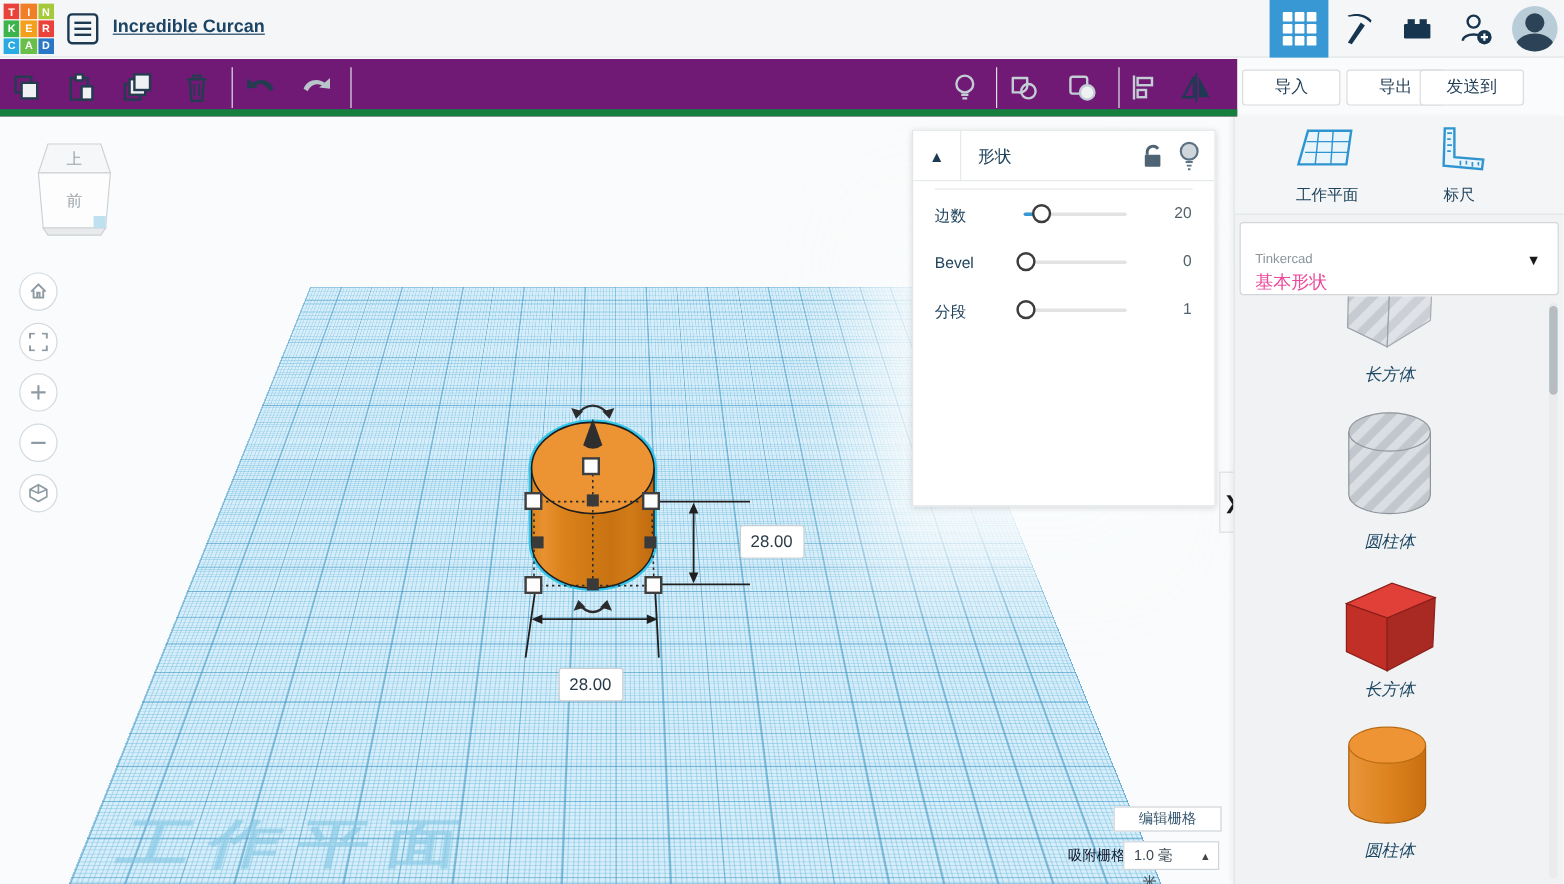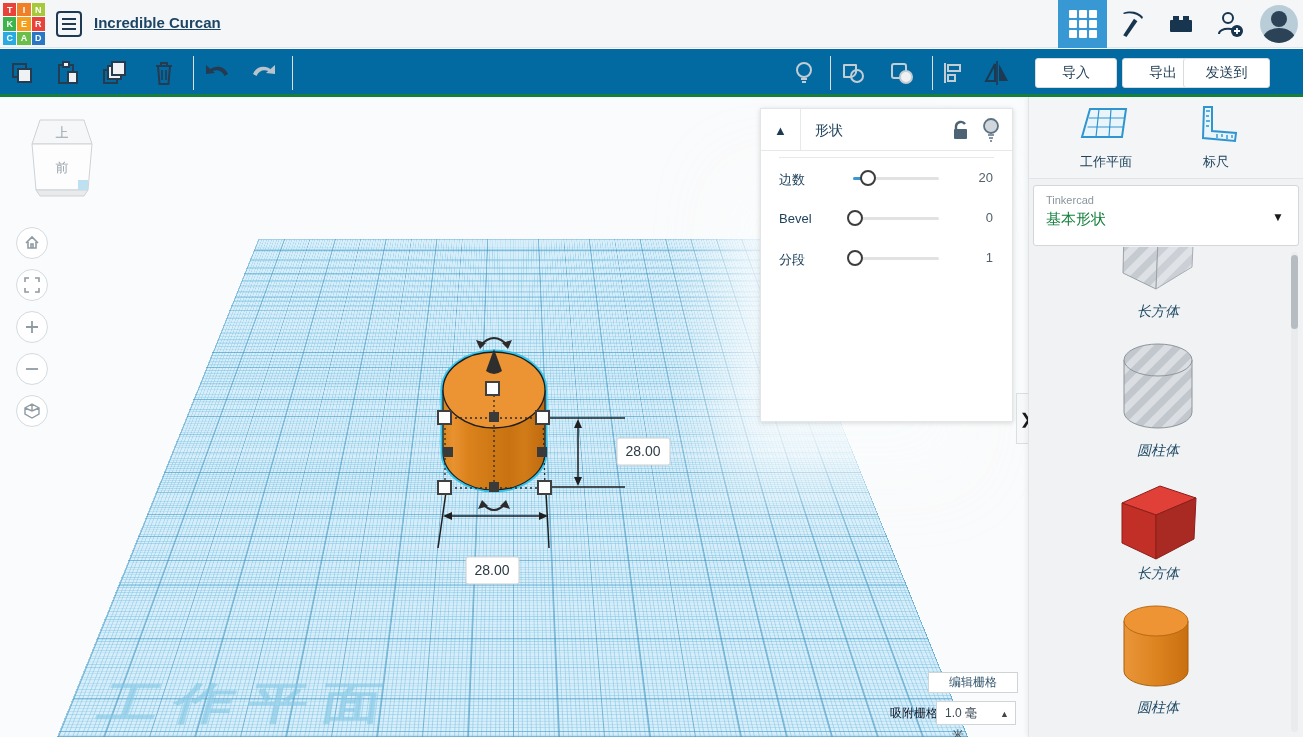--- a/index.html
+++ b/index.html
@@ -22,22 +22,22 @@
   .hdr-right { position:absolute; right:0; top:0; height:48px; display:flex; }
   .hdr-item { width:49px; height:48px; display:flex; align-items:center; justify-content:center; }
   .hdr-item.active { background:#3898d4; }
   .grid9 { display:grid; grid-template-columns:repeat(3,8px); grid-template-rows:repeat(3,8px); gap:2px;}
   .grid9 b { background:#fff; border-radius:1px; }
   .avatar { width:38px; height:38px; border-radius:50%; background:#b9cdd8; overflow:hidden; position:relative;}
   .avatar .hd { position:absolute; left:11px; top:6px; width:16px; height:16px; border-radius:50%; background:#2b4257;}
   .avatar .sh { position:absolute; left:3px; top:23px; width:32px; height:22px; border-radius:50% 50% 0 0; background:#2b4257;}
 
   
-  .toolbar { position:absolute; left:0; top:49px; width:1303px; height:48px;
-    background:#0369a1; border-bottom:3px solid #15803d; z-index:40; }
+  .toolbar { position:absolute; left:0; top:49px; width:1031px; height:48px;
+    background:#701a75; border-bottom:6px solid #15803d; z-index:40; }
   .tb-ico { position:absolute; top:10px; width:28px; height:28px; display:flex;
     align-items:center; justify-content:center; cursor:pointer; }
   .tb-sep { position:absolute; top:7px; width:1px; height:34px; background:#dcdfe2; }
   .tb-btn { position:absolute; top:9px; height:30px; background:#fff;
     border:1px solid #d9dcdf; border-radius:3px; font-size:14px; color:#1f3b53;
     display:flex; align-items:center; justify-content:center; cursor:pointer; }
 
   
   .canvas { position:absolute; left:0; top:97px; width:1028px; height:640px;
     overflow:hidden; background:#fafbfc; }
@@ -107,23 +107,23 @@
   .snap-select .caret { position:absolute; right:6px; top:7px; font-size:9px; color:#444; }
   .snap-wrap { position:absolute; left:952px; top:630px; font-size:12px; color:#3c4a55; }
 
   
   .sidebar { position:absolute; left:1028px; top:97px; width:275px; height:640px;
     background:#f1f2f3; border-left:1px solid #e0e3e5; box-shadow:-2px 0 4px rgba(0,0,0,.05); }
   .sb-tools { position:relative; height:82px; background:#f4f5f6; border-bottom:1px solid #e2e5e7; }
   .sb-tool { position:absolute; top:8px; width:110px; text-align:center; cursor:pointer; }
   .sb-tool .lbl { margin-top:4px; font-size:13px; color:#20435c; }
   .sb-dropdown { position:absolute; left:4px; top:88px; width:266px; height:61px;
-    background:#fff; border:1px solid #d3d7da; border-radius:3px; padding:8px 12px; cursor:pointer; }
+    background:#fff; border:1px solid #d3d7da; border-radius:3px; padding:24px 12px; cursor:pointer; }
   .sb-dropdown .brand { font-size:11px; color:#8a959c; }
-  .sb-dropdown .name { font-size:15px; color:#15803d; margin-top:4px; }
+  .sb-dropdown .name { font-size:15px; color:#ec4899; margin-top:4px; }
   .sb-dropdown .caret { position:absolute; right:14px; top:24px; font-size:12px; color:#1a1a1a; }
   .sb-list { position:absolute; left:0; top:150px; width:275px; height:490px; overflow:hidden; }
   .sb-item { position:absolute; left:0; width:258px; text-align:center; cursor:pointer;font-style:italic; }
   .sb-item .lbl { font-size:14px; color:#1f4a66; }
   .sb-scroll { position:absolute; right:5px; top:155px; width:7px; height:480px;
     background:#e9ebec; border-radius:4px; }
   .sb-thumb { position:absolute; right:5px; top:158px; width:7px; height:74px;
     background:#b5bcc2; border-radius:4px; cursor:pointer; }
 </style>
 </head>

